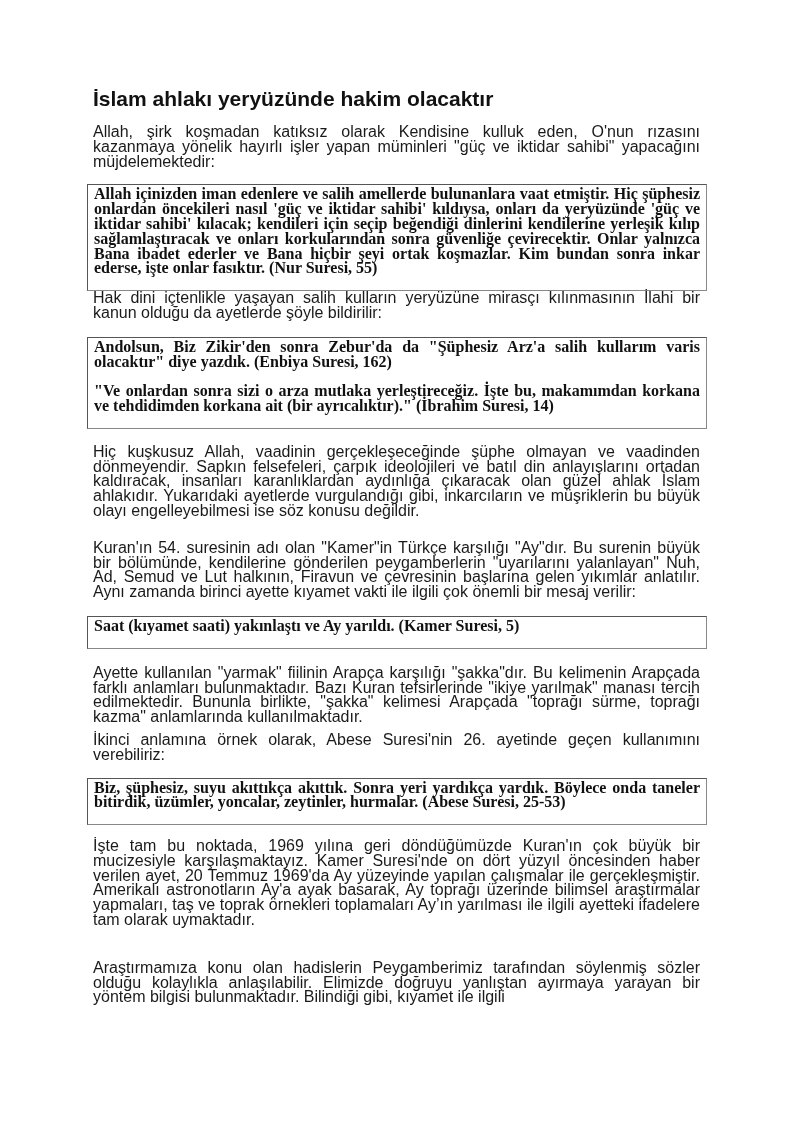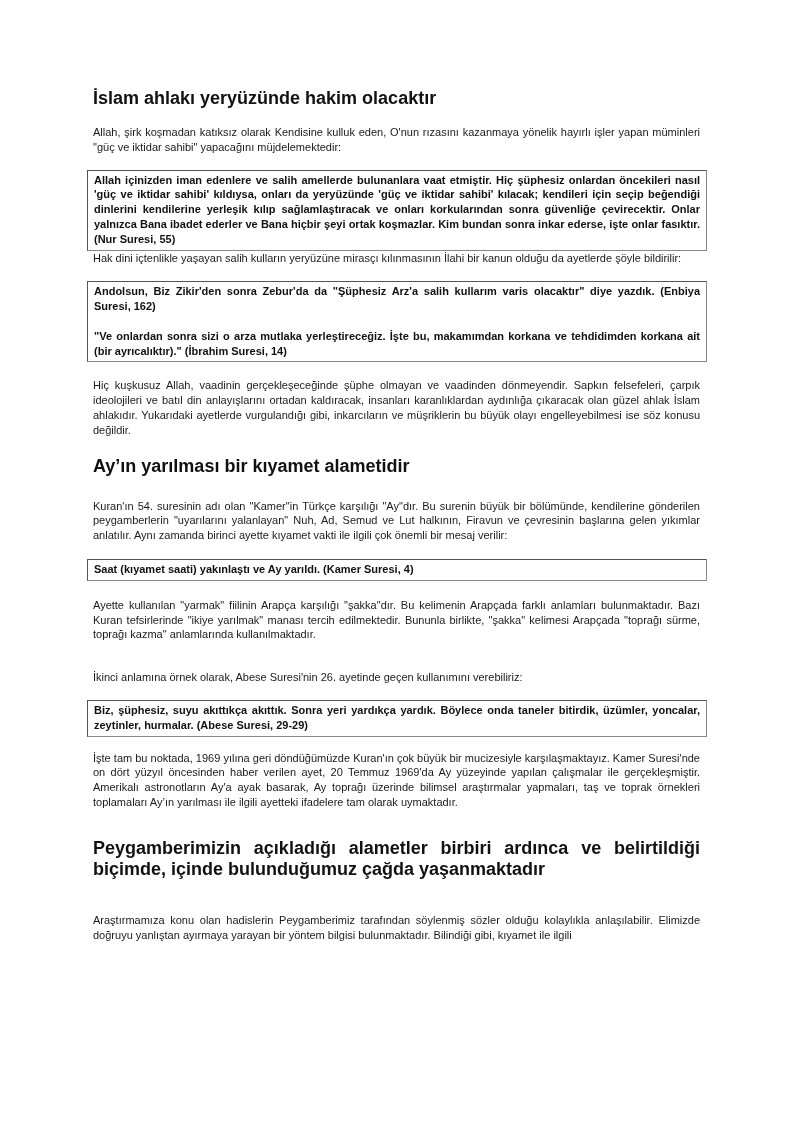--- a/index.html
+++ b/index.html
@@ -1,52 +1,50 @@
 <!DOCTYPE html>
 <html><head>
 <meta charset="utf-8">
 <style>
   html, body { margin: 0; padding: 0; background: #ffffff; }
   body { width: 794px; height: 1123px; position: relative; overflow: hidden;
          font-family: "Liberation Sans", sans-serif; color: #111; }
   .page { position: absolute; left: 93px; top: 88px; width: 607px; }
-  h2 { font-family: "Liberation Sans", sans-serif; font-weight: bold; font-size: 18px;
+  h2 { font-family: "Liberation Sans", sans-serif; font-weight: bold; font-size: 21px;
        line-height: 21px; margin: 0; color: #111; text-align: justify; }
-  p { font-size: 11px; line-height: 14.8px; margin: 0; text-align: justify; color: #1a1a1a; }
+  p { font-size: 16px; line-height: 14.8px; margin: 0; text-align: justify; color: #1a1a1a; }
   .quote { border-top: 1px solid #555; border-left: 1px solid #555;
            border-right: 1.5px solid #888; border-bottom: 1.5px solid #888;
-           margin-left: -6px; margin-right: -7px; padding: 2px 6px 3px 6px; }
+           margin-left: -6px; margin-right: -7px; padding: 2px 6px 14px 6px; font-family: Liberation Serif, serif; }
   .quote p { font-weight: bold; color: #111; line-height: 14.8px; }
   .quote p + p { margin-top: 14.8px; }
 </style>
 </head>
 <body>
 
 <div class="page">
 
   <h2>İslam ahlakı yeryüzünde hakim olacaktır</h2>
   <p style="margin-top:16px">Allah, şirk koşmadan katıksız olarak Kendisine kulluk eden, O'nun rızasını kazanmaya yönelik hayırlı işler yapan müminleri "güç ve iktidar sahibi" yapacağını müjdelemektedir:</p>
   <div class="quote" style="margin-top:15px">
     <p>Allah içinizden iman edenlere ve salih amellerde bulunanlara vaat etmiştir. Hiç şüphesiz onlardan öncekileri nasıl 'güç ve iktidar sahibi' kıldıysa, onları da yeryüzünde 'güç ve iktidar sahibi' kılacak; kendileri için seçip beğendiği dinlerini kendilerine yerleşik kılıp sağlamlaştıracak ve onları korkularından sonra güvenliğe çevirecektir. Onlar yalnızca Bana ibadet ederler ve Bana hiçbir şeyi ortak koşmazlar. Kim bundan sonra inkar ederse, işte onlar fasıktır. (Nur Suresi, 55)</p>
   </div>
   <p style="">Hak dini içtenlikle yaşayan salih kulların yeryüzüne mirasçı kılınmasının İlahi bir kanun olduğu da ayetlerde şöyle bildirilir:</p>
   <div class="quote" style="margin-top:16px">
     <p>Andolsun, Biz Zikir'den sonra Zebur'da da "Şüphesiz Arz'a salih kullarım varis olacaktır" diye yazdık. (Enbiya Suresi, 162)</p>
     <p>"Ve onlardan sonra sizi o arza mutlaka yerleştireceğiz. İşte bu, makamımdan korkana ve tehdidimden korkana ait (bir ayrıcalıktır)." (İbrahim Suresi, 14)</p>
   </div>
   <p style="margin-top:16px">Hiç kuşkusuz Allah, vaadinin gerçekleşeceğinde şüphe olmayan ve vaadinden dönmeyendir. Sapkın felsefeleri, çarpık ideolojileri ve batıl din anlayışlarını ortadan kaldıracak, insanları karanlıklardan aydınlığa çıkaracak olan güzel ahlak İslam ahlakıdır. Yukarıdaki ayetlerde vurgulandığı gibi, inkarcıların ve müşriklerin bu büyük olayı engelleyebilmesi ise söz konusu değildir.</p>
 
-  <h2 style="margin-top:18px">Ay’ın yarılması bir kıyamet alametidir</h2>
   <p style="margin-top:22px">Kuran'ın 54. suresinin adı olan "Kamer"in Türkçe karşılığı "Ay"dır. Bu surenin büyük bir bölümünde, kendilerine gönderilen peygamberlerin "uyarılarını yalanlayan" Nuh, Ad, Semud ve Lut halkının, Firavun ve çevresinin başlarına gelen yıkımlar anlatılır. Aynı zamanda birinci ayette kıyamet vakti ile ilgili çok önemli bir mesaj verilir:</p>
   <div class="quote" style="margin-top:16px">
-    <p>Saat (kıyamet saati) yakınlaştı ve Ay yarıldı. (Kamer Suresi, 4)</p>
+    <p>Saat (kıyamet saati) yakınlaştı ve Ay yarıldı. (Kamer Suresi, 5)</p>
   </div>
   <p style="margin-top:17px">Ayette kullanılan "yarmak" fiilinin Arapça karşılığı "şakka"dır. Bu kelimenin Arapçada farklı anlamları bulunmaktadır. Bazı Kuran tefsirlerinde "ikiye yarılmak" manası tercih edilmektedir. Bununla birlikte, "şakka" kelimesi Arapçada "toprağı sürme, toprağı kazma" anlamlarında kullanılmaktadır.</p>
-  <p style="margin-top:28px">İkinci anlamına örnek olarak, Abese Suresi'nin 26. ayetinde geçen kullanımını verebiliriz:</p>
+  <p style="margin-top:8px">İkinci anlamına örnek olarak, Abese Suresi'nin 26. ayetinde geçen kullanımını verebiliriz:</p>
   <div class="quote" style="margin-top:15px">
-    <p>Biz, şüphesiz, suyu akıttıkça akıttık. Sonra yeri yardıkça yardık. Böylece onda taneler bitirdik, üzümler, yoncalar, zeytinler, hurmalar. (Abese Suresi, 29-29)</p>
+    <p>Biz, şüphesiz, suyu akıttıkça akıttık. Sonra yeri yardıkça yardık. Böylece onda taneler bitirdik, üzümler, yoncalar, zeytinler, hurmalar. (Abese Suresi, 25-53)</p>
   </div>
   <p style="margin-top:14px">İşte tam bu noktada, 1969 yılına geri döndüğümüzde Kuran'ın çok büyük bir mucizesiyle karşılaşmaktayız. Kamer Suresi'nde on dört yüzyıl öncesinden haber verilen ayet, 20 Temmuz 1969'da Ay yüzeyinde yapılan çalışmalar ile gerçekleşmiştir. Amerikalı astronotların Ay'a ayak basarak, Ay toprağı üzerinde bilimsel araştırmalar yapmaları, taş ve toprak örnekleri toplamaları Ay’ın yarılması ile ilgili ayetteki ifadelere tam olarak uymaktadır.</p>
 
-  <h2 style="margin-top:28px">Peygamberimizin açıkladığı alametler birbiri ardınca ve belirtildiği biçimde, içinde bulunduğumuz çağda yaşanmaktadır</h2>
   <p style="margin-top:33px">Araştırmamıza konu olan hadislerin Peygamberimiz tarafından söylenmiş sözler olduğu kolaylıkla anlaşılabilir. Elimizde doğruyu yanlıştan ayırmaya yarayan bir yöntem bilgisi bulunmaktadır. Bilindiği gibi, kıyamet ile ilgili</p>
 
 </div>
 
 </body></html>

